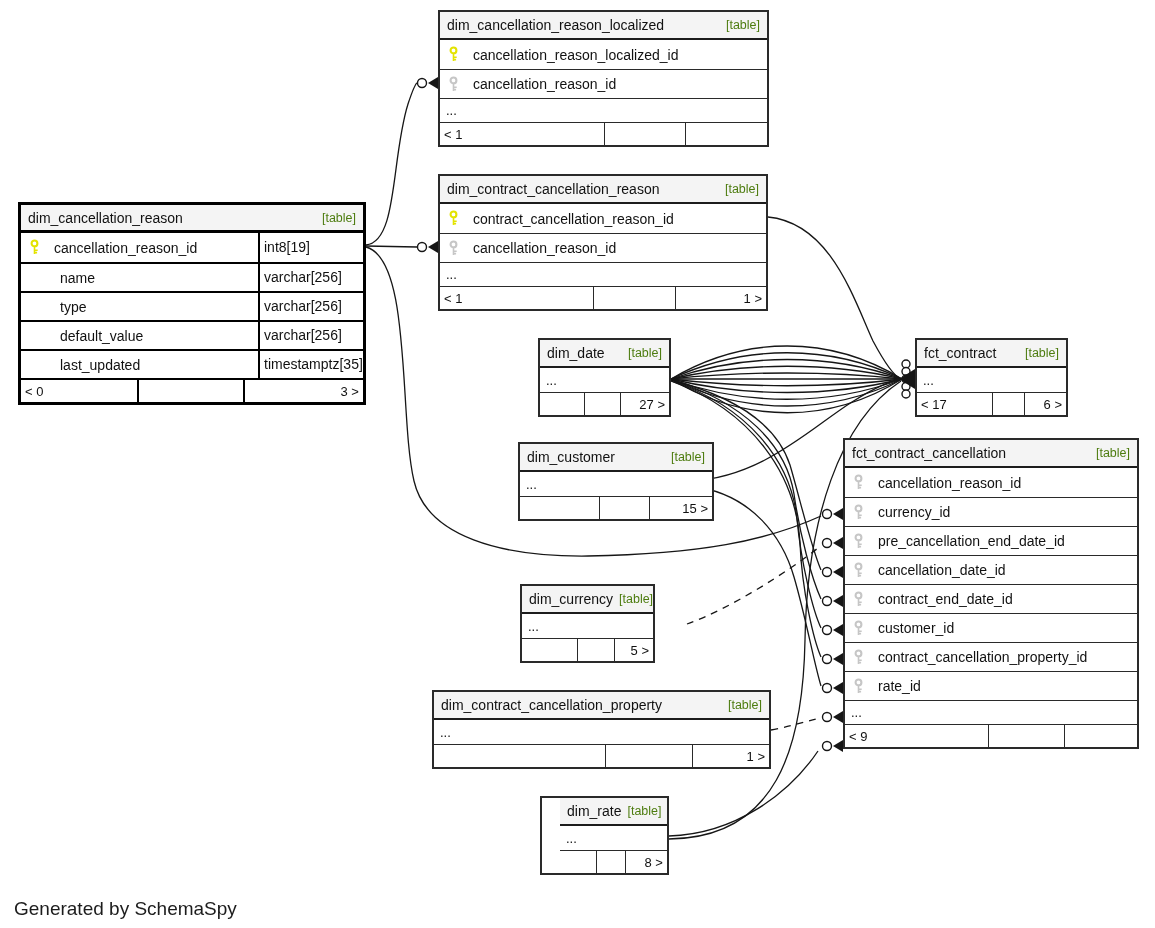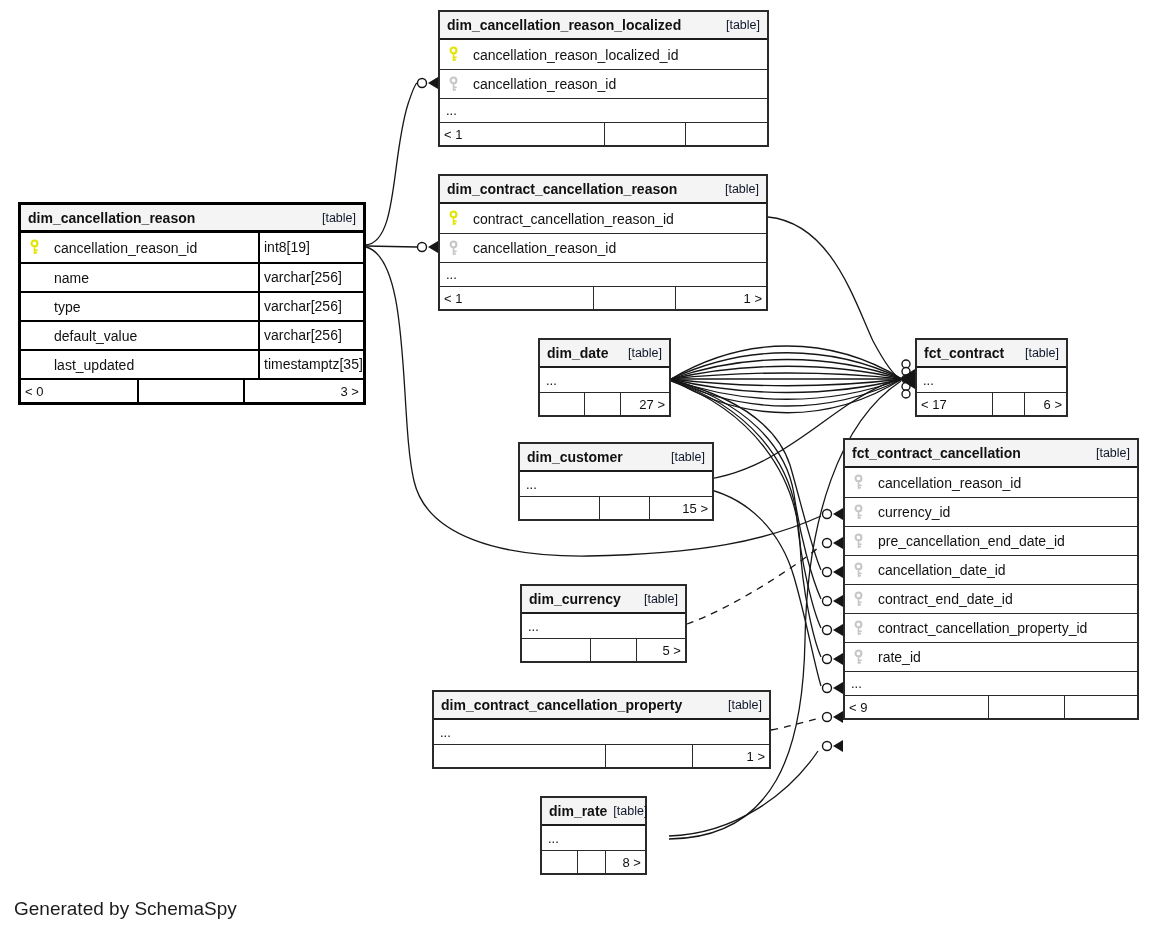--- a/index.html
+++ b/index.html
@@ -12,31 +12,31 @@
     position:absolute;background:#fff;border:2px solid #2a2a2a;
     box-sizing:border-box;z-index:1;font-size:14px;cursor:pointer;
   }
   .tbl.emph{border:3px solid #000;}
   .thead{
     height:28px;background:#f4f4f4;border-bottom:2px solid #1c1c1c;
     display:flex;align-items:center;justify-content:space-between;
     padding:0 7px;box-sizing:border-box;
   }
   .emph .thead{border-bottom:3px solid #000;}
-  .tname{font-weight:bold;font-size:14px;white-space:nowrap;text-align:center;}
-  .ttag{font-size:12.5px;color:#0f172a;white-space:nowrap;margin-left:6px;}
+  .tname{font-weight:normal;font-size:14px;white-space:nowrap;text-align:center;}
+  .ttag{font-size:12.5px;color:#4d7c0f;white-space:nowrap;margin-left:6px;}
   .trow{
     position:relative;display:flex;align-items:center;height:29px;
     box-sizing:border-box;white-space:nowrap;
   }
   .trow + .trow{border-top:1.5px solid #2a2a2a;}
   .emph .trow + .trow{border-top:2px solid #000;}
   .kzone{width:26px;display:flex;justify-content:center;flex:none;}
   .cname{margin-left:7px;}
-  .nokey .cname{margin-left:7px;}
+  .nokey .cname{margin-left:13px;}
   .tdots{height:24px;padding-left:6px;font-size:13px;}
   .tdots .cname{margin-left:0;}
   .ctype{
     position:absolute;left:225px;right:0;top:-2px;bottom:0;
     border-left:2px solid #000;display:flex;align-items:center;
     padding-left:4px;box-sizing:border-box;background:transparent;margin-left:12px;
   }
   .tfoot{
     display:flex;height:23px;border-top:1.5px solid #2a2a2a;
     box-sizing:border-box;font-size:13px;
@@ -334,41 +334,50 @@
           </span>
           <span class="cname">contract_end_date_id</span>
         </div>
         <div class="trow">
           <span class="kzone">
             <svg width="11" height="17" viewBox="0 0 11 17">
               <circle cx="5.5" cy="4.4" r="2.9" fill="none" stroke="#c6c6c6" stroke-width="2.1"></circle>
               <path d="M5.5 7.4 L5.5 15 M5.5 11.2 L8.7 11.2 M5.5 13.6 L8.1 13.6" stroke="#c6c6c6" stroke-width="1.6" fill="none"></path>
             </svg>
           </span>
+          <span class="cname">customer_id</span>
+        </div>
+        <div class="trow">
+          <span class="kzone">
+            <svg width="11" height="17" viewBox="0 0 11 17">
+              <circle cx="5.5" cy="4.4" r="2.9" fill="none" stroke="#c6c6c6" stroke-width="2.1"></circle>
+              <path d="M5.5 7.4 L5.5 15 M5.5 11.2 L8.7 11.2 M5.5 13.6 L8.1 13.6" stroke="#c6c6c6" stroke-width="1.6" fill="none"></path>
+            </svg>
+          </span>
           <span class="cname">contract_cancellation_property_id</span>
         </div>
         <div class="trow">
           <span class="kzone">
             <svg width="11" height="17" viewBox="0 0 11 17">
               <circle cx="5.5" cy="4.4" r="2.9" fill="none" stroke="#c6c6c6" stroke-width="2.1"></circle>
               <path d="M5.5 7.4 L5.5 15 M5.5 11.2 L8.7 11.2 M5.5 13.6 L8.1 13.6" stroke="#c6c6c6" stroke-width="1.6" fill="none"></path>
             </svg>
           </span>
           <span class="cname">rate_id</span>
         </div>
         <div class="trow tdots nokey">
           <span class="cname">...</span>
         </div>
         <div class="tfoot">
           <div class="fcell" style="width: 49%;">&lt; 9</div>
           <div class="fcell" style="width: 26%;"></div>
           <div class="fcell right" style="width: 25%;"></div>
         </div>
       </div>
-      <div class="tbl" style="left: 520px; top: 584px; width: 167px;">
+      <div class="tbl" style="left: 520px; top: 584px; width: 135px;">
         <div class="thead">
           <span class="tname">dim_currency</span>
           <span class="ttag">[table]</span>
         </div>
         <div class="trow tdots nokey">
           <span class="cname">...</span>
         </div>
         <div class="tfoot">
           <div class="fcell" style="width: 42%;"></div>
           <div class="fcell" style="width: 28%;"></div>
@@ -382,21 +391,21 @@
         </div>
         <div class="trow tdots nokey">
           <span class="cname">...</span>
         </div>
         <div class="tfoot">
           <div class="fcell" style="width: 51%;"></div>
           <div class="fcell" style="width: 26%;"></div>
           <div class="fcell right" style="width: 23%;">1 &gt;</div>
         </div>
       </div>
-      <div class="tbl" style="left: 540px; top: 796px; width: 107px;">
+      <div class="tbl" style="left: 540px; top: 796px; width: 129px; padding-left: 18px;">
         <div class="thead">
           <span class="tname">dim_rate</span>
           <span class="ttag">[table]</span>
         </div>
         <div class="trow tdots nokey">
           <span class="cname">...</span>
         </div>
         <div class="tfoot">
           <div class="fcell" style="width: 34%;"></div>
           <div class="fcell" style="width: 27%;"></div>

